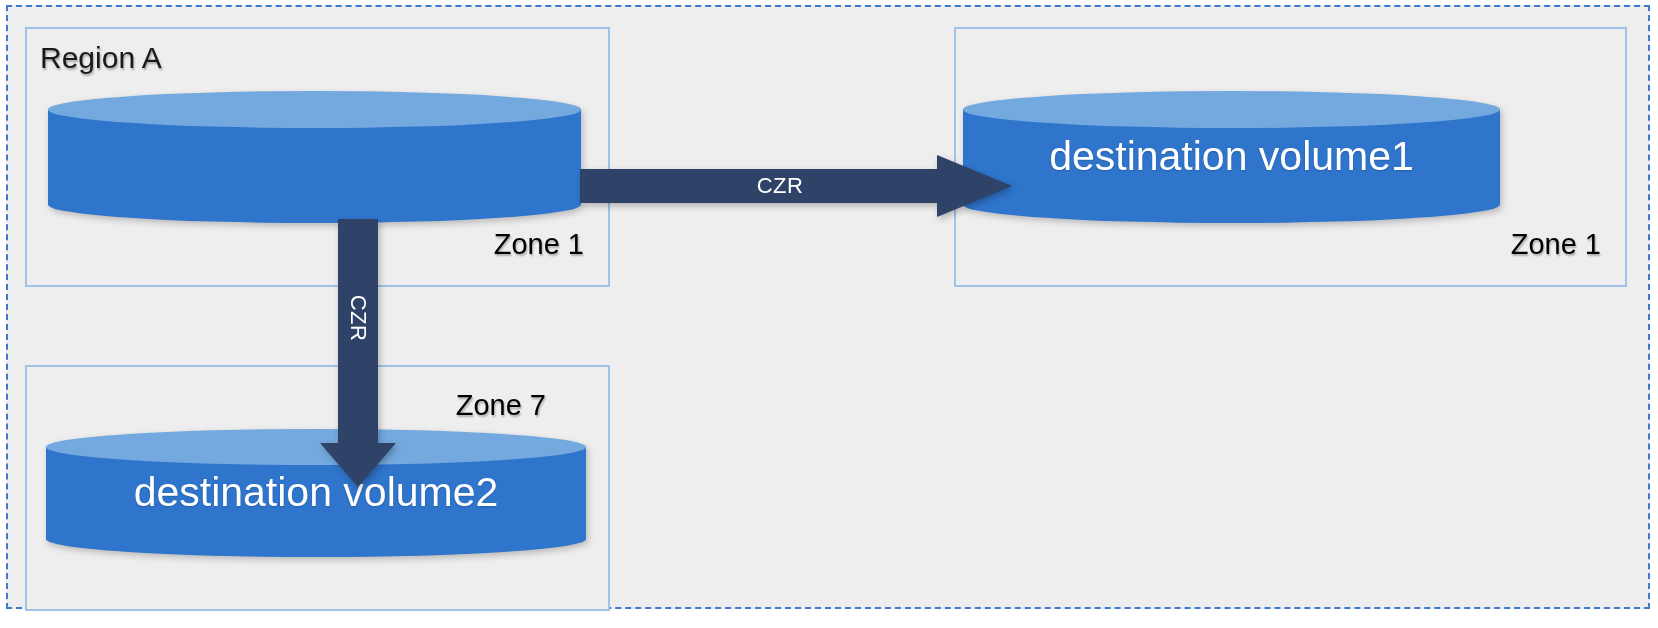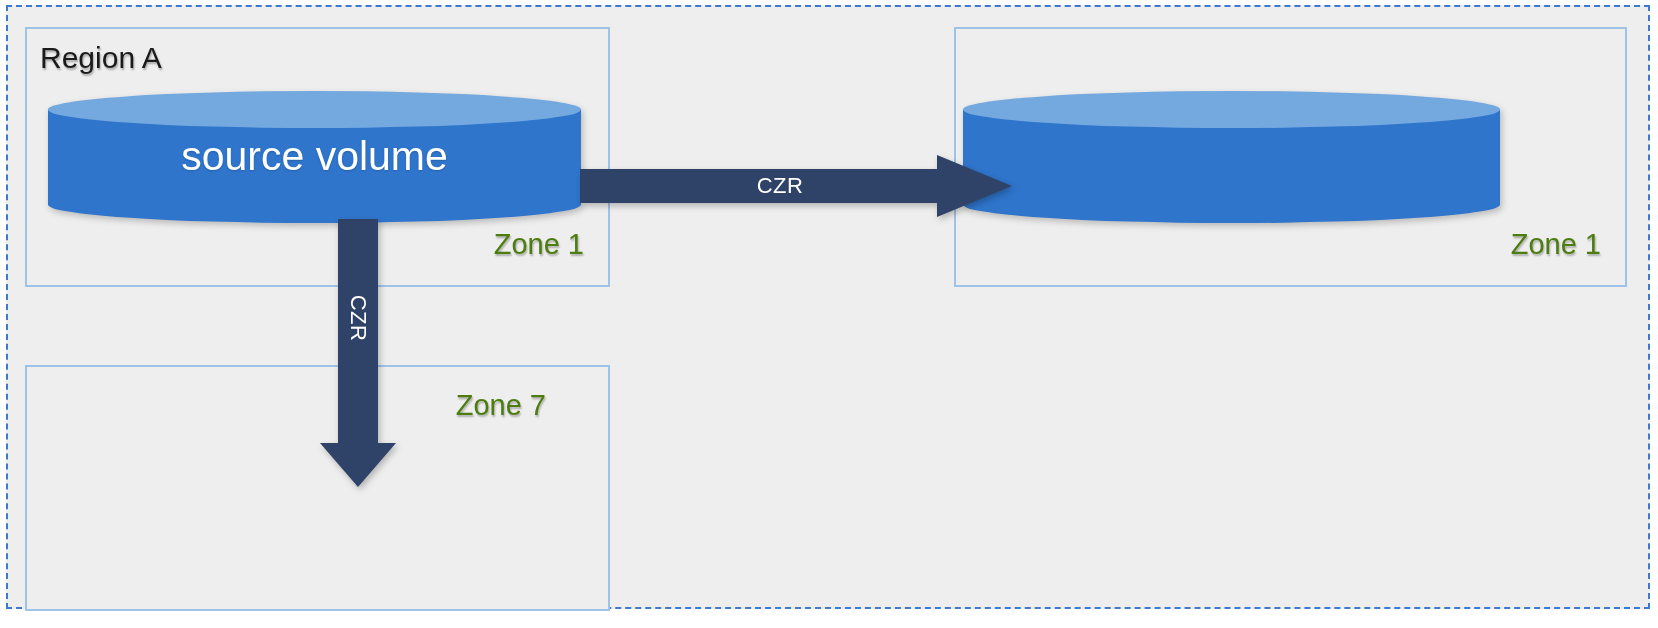--- a/index.html
+++ b/index.html
@@ -52,21 +52,21 @@
     background: #eeeeee;
   }
   .zone-1 { left: 17px;  top: 20px;  width: 585px; height: 260px; }
   .zone-2 { left: 946px; top: 20px;  width: 673px; height: 260px; }
   .zone-3 { left: 17px;  top: 358px; width: 585px; height: 246px; }
 
   .zone-label {
     position: absolute;
     font-size: 29px;
     line-height: 1;
-    color: #4d7c0f;
+    color: #000000;
     text-shadow: 1px 2px 2px rgba(0,0,0,0.28);
     white-space: nowrap;
   }
   .zone-1 .zone-label { right: 24px;  bottom: 26px; }
   .zone-2 .zone-label { right: 24px;  bottom: 26px; }
   .zone-3 .zone-label { right: 62px;  top: 24px; }
 
   
   .cyl {
     position: absolute;
@@ -202,29 +202,35 @@
     </div>
 
     <div class="zone zone-3">
       <div class="zone-label">Zone 7</div>
     </div>
 
     <div class="cyl cyl-source">
       <div class="cyl-bottom"></div>
       <div class="cyl-body"></div>
       <div class="cyl-top"></div>
-      <div class="cyl-text">source volume</div>
     </div>
 
     <div class="cyl cyl-dest1">
       <div class="cyl-bottom"></div>
       <div class="cyl-body"></div>
       <div class="cyl-top"></div>
-    </div>
-
+      <div class="cyl-text">destination volume1</div>
+    </div>
+
+    <div class="cyl cyl-dest2">
+      <div class="cyl-bottom"></div>
+      <div class="cyl-body"></div>
+      <div class="cyl-top"></div>
+      <div class="cyl-text">destination volume2</div>
+    </div>
 
     <div class="arrow-h">
       <svg viewBox="0 0 432 62" preserveAspectRatio="none">
         <polygon points="0,14 357,14 357,0 432,31 357,62 357,48 0,48" fill="#2f4368"></polygon>
       </svg>
     </div>
     <div class="arrow-h-label">CZR</div>
 
     <div class="arrow-v">
       <svg viewBox="0 0 100 270" preserveAspectRatio="none">

